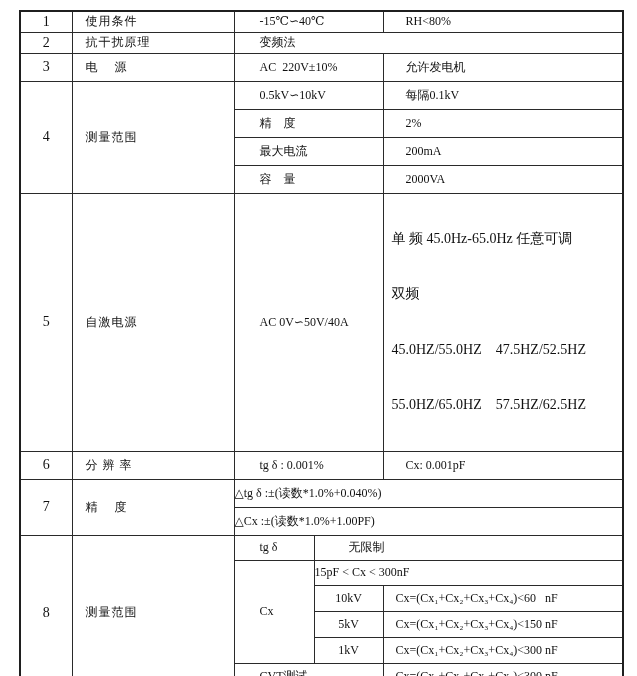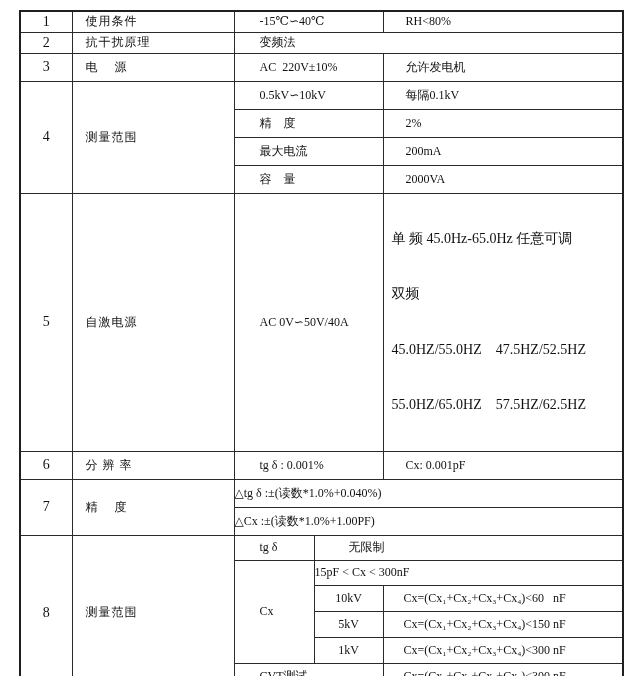--- a/index.html
+++ b/index.html
@@ -25,21 +25,21 @@
     line-height: 1.25;
     white-space: pre;
     overflow: hidden;
     padding: 0;
     vertical-align: middle;
   }
   td.num  { text-align: center; font-size: 14px; }
   td.lbl  { padding-left: 13px; letter-spacing: 1px; }
   td.c    { padding-left: 25px; }
   td.d    { padding-left: 22px; }
-  td.d8   { padding-left: 20px; }
+  td.d8   { padding-left: 12px; }
   td.v    { }
   td.kv   { text-align: center; }
   td.nolimit { padding-left: 34px; }
   td.centered { }
   td.freqcell { padding-left: 8px; font-size: 14px; vertical-align: middle; }
   .freqline { line-height: 20.5px; white-space: pre; }
 </style>
 </head>
 <body>
 

